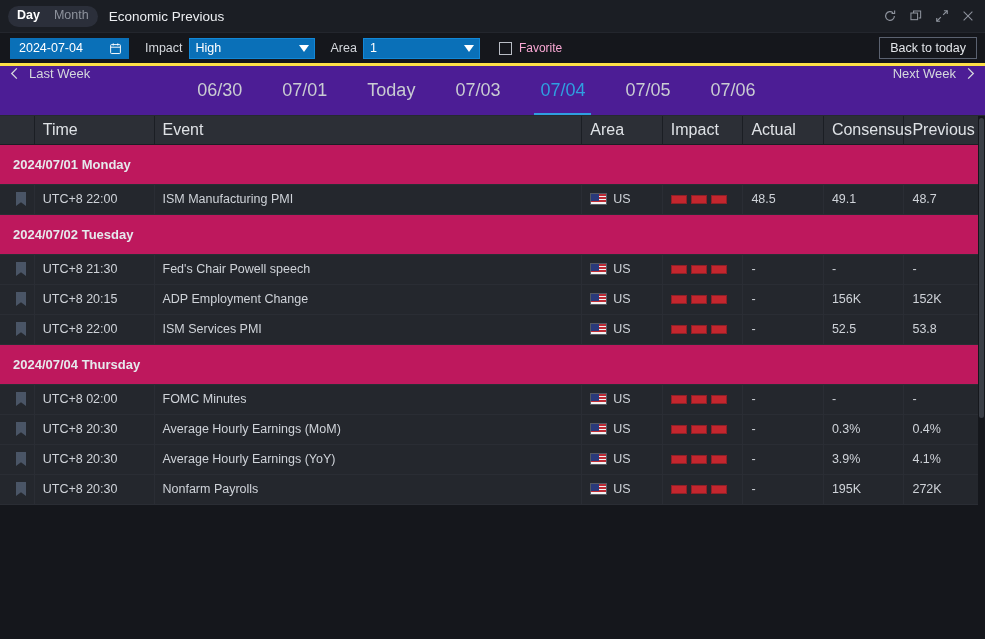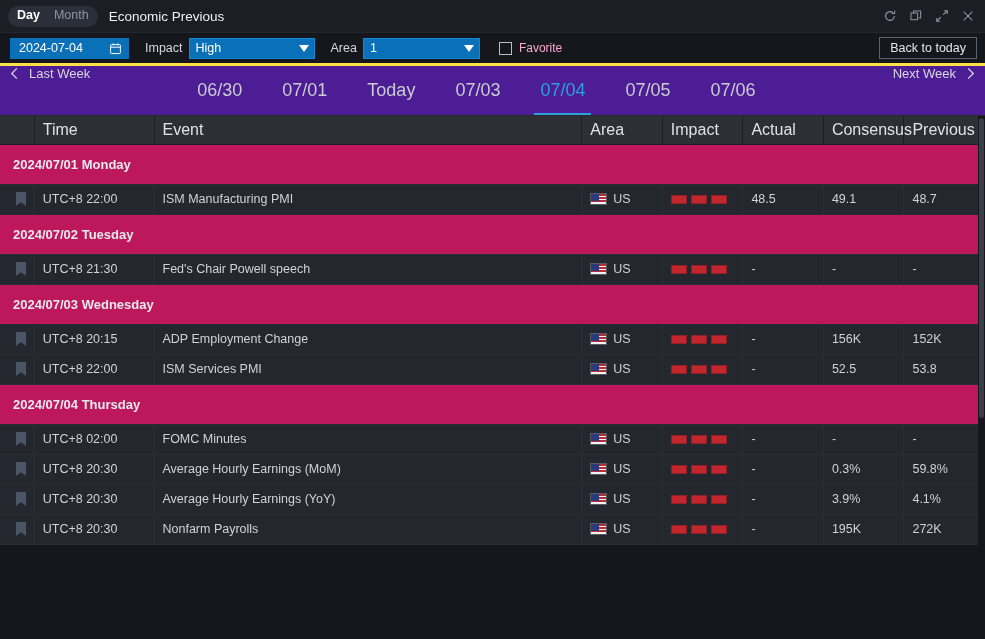--- a/index.html
+++ b/index.html
@@ -414,23 +414,20 @@
               <span class="impact-bars">
                 <span class="ibar"></span>
                 <span class="ibar"></span>
                 <span class="ibar"></span>
               </span>
             </td>
             <td>-</td>
             <td>-</td>
             <td>-</td>
           </tr>
-          <tr class="group">
-            <td colspan="8">2024/07/03 Wednesday</td>
-          </tr>
           <tr>
             <td class="c-flag"><span class="bookmark-ic">
                 <svg width="12" height="14" viewBox="0 0 12 14" fill="#4a5566">
                   <path d="M1 0h10v14L6 10.2 1 14z"></path>
                 </svg>
               </span></td>
             <td>UTC+8 20:15</td>
             <td>ADP Employment Change</td>
             <td class="c-area">
               <span class="us-cell">
@@ -530,21 +527,21 @@
             </td>
             <td class="c-impact">
               <span class="impact-bars">
                 <span class="ibar"></span>
                 <span class="ibar"></span>
                 <span class="ibar"></span>
               </span>
             </td>
             <td>-</td>
             <td>0.3%</td>
-            <td>59.8%</td>
+            <td>0.4%</td>
           </tr>
           <tr>
             <td class="c-flag"><span class="bookmark-ic">
                 <svg width="12" height="14" viewBox="0 0 12 14" fill="#4a5566">
                   <path d="M1 0h10v14L6 10.2 1 14z"></path>
                 </svg>
               </span></td>
             <td>UTC+8 20:30</td>
             <td>Average Hourly Earnings (YoY)</td>
             <td class="c-area">

